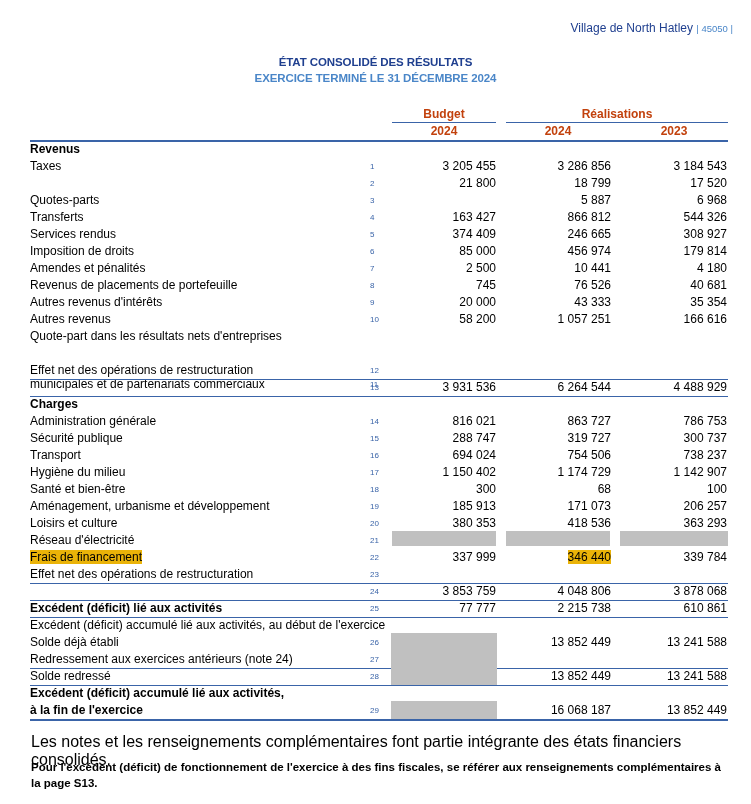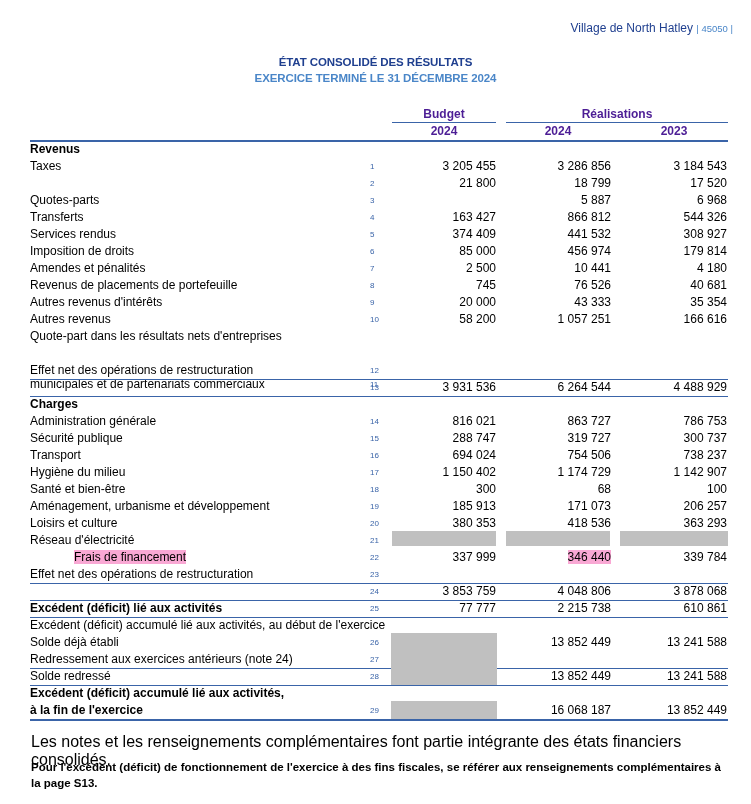--- a/index.html
+++ b/index.html
@@ -2,34 +2,34 @@
 <html><head>
 <meta charset="utf-8">
 <style>
   html, body { margin: 0; padding: 0; background: #ffffff; }
   body { width: 751px; height: 804px; position: relative; font-family: "Liberation Sans", sans-serif; color: #000; overflow: hidden; }
   .hdr-right { position: absolute; top: 21px; right: 18px; font-size: 12px; color: #1f3f8f; }
   .hdr-right .code { color: #4a86c8; font-size: 9.5px; margin-top: 28px; }
   .title { position: absolute; top: 56px; left: 0; width: 751px; text-align: center; font-weight: bold; font-size: 11.5px; color: #1f3f8f; letter-spacing: -0.1px; }
   .subtitle { position: absolute; top: 72px; left: 0; width: 751px; text-align: center; font-weight: bold; font-size: 11.5px; color: #4a86c8; letter-spacing: -0.1px; }
 
-  .colhead { position: absolute; font-weight: bold; font-size: 12px; color: #4c1d95; text-align: center; }
+  .colhead { position: absolute; font-weight: bold; font-size: 12px; color: #c2410c; text-align: center; }
   .hline { position: absolute; height: 0; border-top: 1px solid #3a64a8; }
   .hline.thick { border-top: 2px solid #3a64a8; }
 
   .row { position: absolute; left: 30px; width: 700px; height: 17px; font-size: 12px; line-height: 17px; }
   .row .label { position: absolute; left: 0; white-space: nowrap; }
   .row .label.bold { font-weight: bold; }
   .row .num { position: absolute; left: 340px; width: 20px; text-align: left; font-size: 8px; color: #3a64a8; }
   .row .v { position: absolute; text-align: right; width: 110px; white-space: nowrap; }
   .row .vb { left: 356px; }
   .row .vr { left: 471px; }
   .row .vp { left: 587px; }
 
-  .hl { background: #f9a8d4; margin-left: 44px; }
+  .hl { background: #eab308; }
   .grey { position: absolute; background: #c0c0c0; }
 
   .note1 { position: absolute; top: 733px; left: 31px; font-size: 16px; }
   .note2 { position: absolute; top: 759px; left: 31px; width: 690px; font-size: 11.5px; font-weight: bold; line-height: 16px; }
 </style>
 </head>
 <body>
 
 <div class="hdr-right">
   <span>Village de North Hatley</span>
@@ -80,21 +80,21 @@
       <span class="label"><span>Transferts</span></span>
       <span class="num">4</span>
       <span class="v vb"><span>163 427</span></span>
       <span class="v vr"><span>866 812</span></span>
       <span class="v vp"><span>544 326</span></span>
     </div>
     <div class="row" style="top: 226px;">
       <span class="label"><span>Services rendus</span></span>
       <span class="num">5</span>
       <span class="v vb"><span>374 409</span></span>
-      <span class="v vr"><span>441 532</span></span>
+      <span class="v vr"><span>246 665</span></span>
       <span class="v vp"><span>308 927</span></span>
     </div>
     <div class="row" style="top: 243px;">
       <span class="label"><span>Imposition de droits</span></span>
       <span class="num">6</span>
       <span class="v vb"><span>85 000</span></span>
       <span class="v vr"><span>456 974</span></span>
       <span class="v vp"><span>179 814</span></span>
     </div>
     <div class="row" style="top: 260px;">

